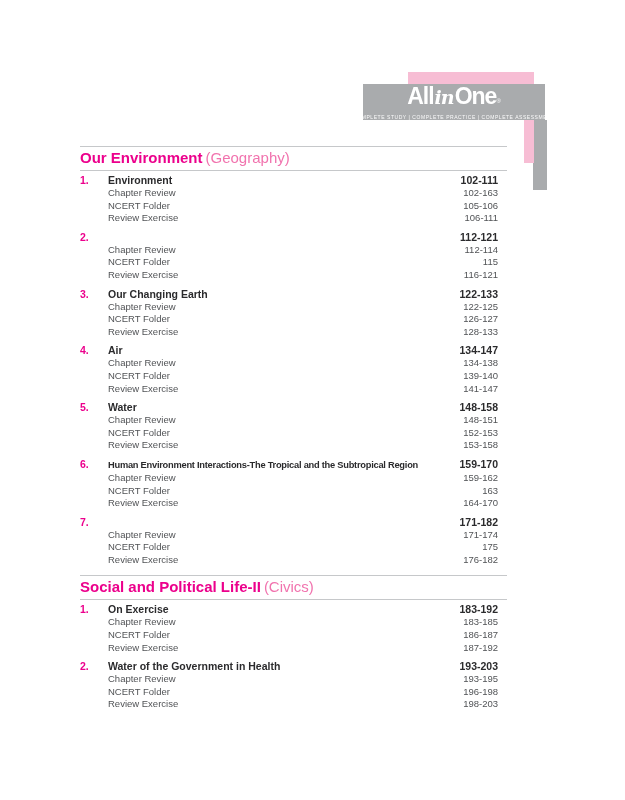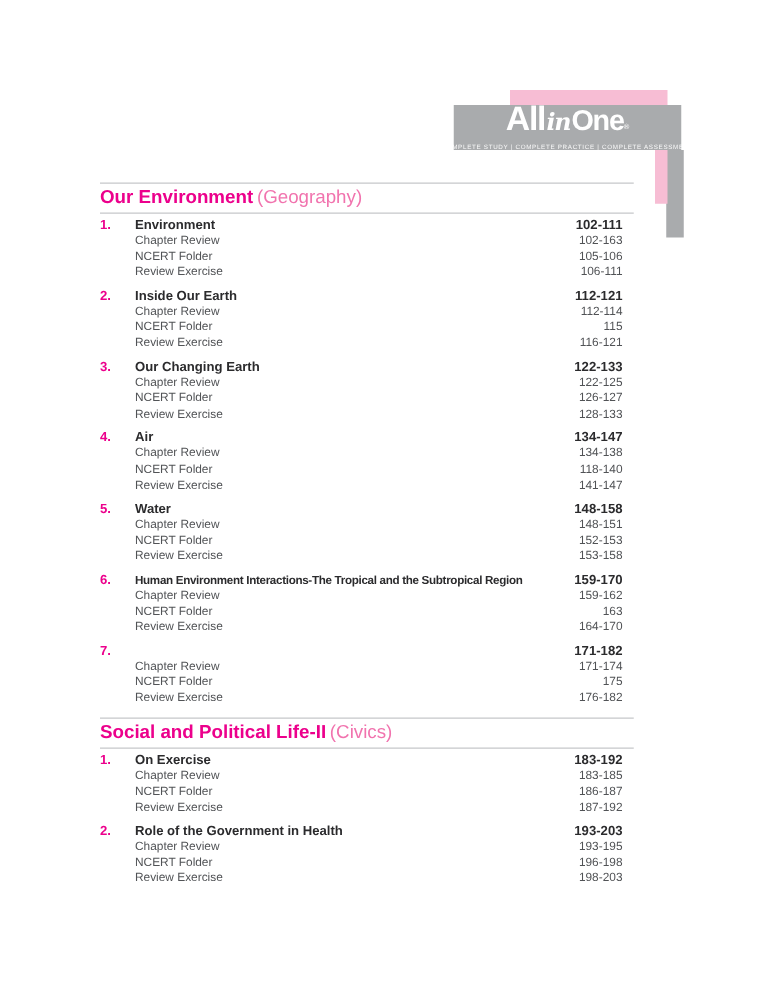--- a/index.html
+++ b/index.html
@@ -11,21 +11,21 @@
   .decor { position:absolute; }
   .pink-top  { left:408px; top:72px;  width:126px; height:30px; background:var(--decor_pink,#f7bdd4); z-index:1; }
   .pink-bar  { left:524px; top:120px; width:10px;  height:43px; background:var(--decor_pink,#f7bdd4); z-index:3; }
   .gray-bar  { left:533px; top:120px; width:14px;  height:70px; background:var(--decor_gray,#a9abad); z-index:2; }
   .banner {
     position:absolute; left:363px; top:84px; width:182px; height:36px;
     background:var(--decor_gray,#a9abad); z-index:4;
     display:flex; flex-direction:column; align-items:center; justify-content:center;
   }
   .logotype { color:#ffffff; line-height:22px; white-space:nowrap; letter-spacing:-1px; }
-  .lg-all { font-weight:bold; font-size:27px; }
+  .lg-all { font-weight:bold; font-size:23px; }
   .lg-in  { font-style:italic; font-weight:bold; font-size:19px; font-family:"DejaVu Serif", serif; padding:0 1px; }
   .lg-one { font-weight:bold; font-size:23px; }
   .lg-reg { font-size:6px; vertical-align:text-top; letter-spacing:0; }
   .tagline {
     color:#ffffff; font-size:5px; letter-spacing:0.55px; margin-top:2px;
     white-space:nowrap; opacity:0.95;
   }
   
   #content { position:absolute; left:80px; top:146px; width:427px; z-index:5; }
   .sec-header {
@@ -78,21 +78,20 @@
             <span class="pages">105-106</span>
           </div>
           <div class="row row-sub">
             <span class="label">Review Exercise</span>
             <span class="pages">106-111</span>
           </div>
         </div>
         <div class="entry">
           <div class="row row-main">
             <span class="num">2.</span>
-            <span class="title">Inside Our Earth</span>
             <span class="pages">112-121</span>
           </div>
           <div class="row row-sub">
             <span class="label">Chapter Review</span>
             <span class="pages">112-114</span>
           </div>
           <div class="row row-sub">
             <span class="label">NCERT Folder</span>
             <span class="pages">115</span>
           </div>
@@ -125,21 +124,21 @@
             <span class="num">4.</span>
             <span class="title">Air</span>
             <span class="pages">134-147</span>
           </div>
           <div class="row row-sub">
             <span class="label">Chapter Review</span>
             <span class="pages">134-138</span>
           </div>
           <div class="row row-sub">
             <span class="label">NCERT Folder</span>
-            <span class="pages">118-140</span>
+            <span class="pages">139-140</span>
           </div>
           <div class="row row-sub">
             <span class="label">Review Exercise</span>
             <span class="pages">141-147</span>
           </div>
         </div>
         <div class="entry">
           <div class="row row-main">
             <span class="num">5.</span>
             <span class="title">Water</span>
@@ -215,21 +214,21 @@
             <span class="pages">186-187</span>
           </div>
           <div class="row row-sub">
             <span class="label">Review Exercise</span>
             <span class="pages">187-192</span>
           </div>
         </div>
         <div class="entry">
           <div class="row row-main">
             <span class="num">2.</span>
-            <span class="title">Role of the Government in Health</span>
+            <span class="title">Water of the Government in Health</span>
             <span class="pages">193-203</span>
           </div>
           <div class="row row-sub">
             <span class="label">Chapter Review</span>
             <span class="pages">193-195</span>
           </div>
           <div class="row row-sub">
             <span class="label">NCERT Folder</span>
             <span class="pages">196-198</span>
           </div>

